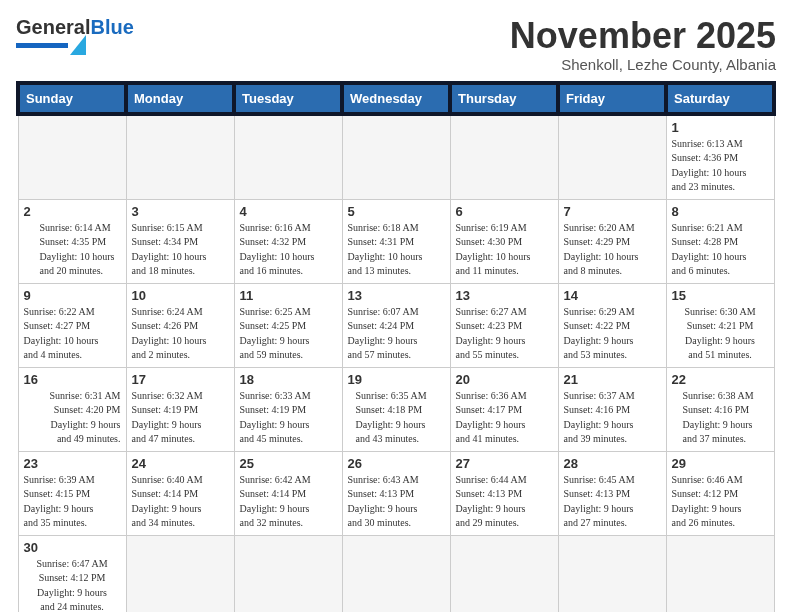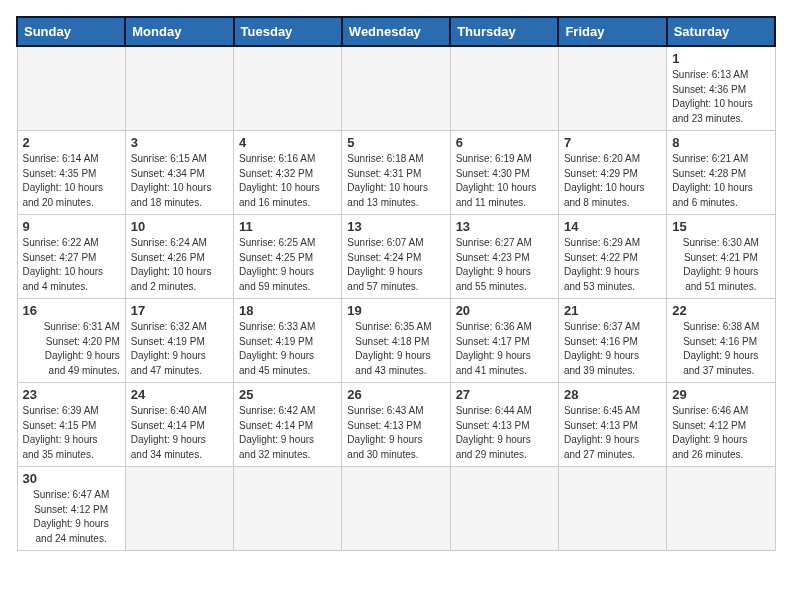--- a/index.html
+++ b/index.html
@@ -37,21 +37,21 @@
       width: 100%;
       border-collapse: collapse;
       border: 1px solid #ccc;
     }
     .calendar th {
       background-color: #2b6cb0;
       color: #fff;
       text-align: left;
       padding: 6px 6px;
       font-size: 13px;
-      border: 2px solid #0f172a;
+      border: 4px solid #0f172a;
     }
     .calendar td {
       vertical-align: top;
       border: 1px solid #ccc;
       padding: 4px 5px;
       width: calc(100% / 7);
       font-size: 10.5px;
       color: #333;
       background: #fff;
       min-height: 70px;
@@ -64,20 +64,21 @@
       font-size: 13px;
       font-weight: bold;
       color: #333;
       display: block;
       margin-bottom: 2px;
     }
     .day-info {
       font-size: 10px;
       line-height: 1.45;
       color: #333;
+      font-family: Liberation Serif, serif;
     }
     .logo-wrapper {
       display: flex;
       flex-direction: row;
       align-items: center;
     }
     .logo-general {
       font-size: 20px;
       font-weight: bold;
       color: #333;
@@ -85,20 +86,38 @@
     .logo-blue-word {
       font-size: 20px;
       font-weight: bold;
       color: #1a6bbf;
     }
   </style>
 </head>
 <body>
 
 <div class="page">
+  <div class="header">
+    <div class="logo-wrapper">
+      <div style="display:flex;flex-direction:column;align-items:flex-start;">
+        <div style="display:flex;flex-direction:row;align-items:flex-end;">
+          <span class="logo-general">General</span>
+          <span class="logo-blue-word">Blue</span>
+        </div>
+        <div style="display:flex;flex-direction:row;align-items:center;margin-top:-4px;">
+          <div style="width:52px;height:5px;background:#1565c0;"></div>
+          <div style="width:0;height:0;border-left:16px solid transparent;border-right:0px solid transparent;border-bottom:20px solid #29a8e0;margin-left:2px;"></div>
+        </div>
+      </div>
+    </div>
+    <div class="title-section">
+      <div class="month-title">November 2025</div>
+      <div class="location-title">Shenkoll, Lezhe County, Albania</div>
+    </div>
+  </div>
 
   <table class="calendar">
     <thead>
       <tr>
       <th>Sunday</th>
           <th>Monday</th>
           <th>Tuesday</th>
           <th>Wednesday</th>
           <th>Thursday</th>
           <th>Friday</th>
@@ -117,21 +136,21 @@
             <span class="day-number">1</span>
             <div class="day-info" style="white-space: pre-line;">Sunrise: 6:13 AM
 Sunset: 4:36 PM
 Daylight: 10 hours
 and 23 minutes.</div>
           </td>
         </tr>
         <tr>
           <td>
             <span class="day-number">2</span>
-            <div class="day-info" style="white-space: pre-line;">Sunrise: 6:14 AM
+            <div class="day-info" style="white-space: pre-line; margin-left: 16px;">Sunrise: 6:14 AM
 Sunset: 4:35 PM
 Daylight: 10 hours
 and 20 minutes.</div>
           </td>
           <td>
             <span class="day-number">3</span>
             <div class="day-info" style="white-space: pre-line;">Sunrise: 6:15 AM
 Sunset: 4:34 PM
 Daylight: 10 hours
 and 18 minutes.</div>

